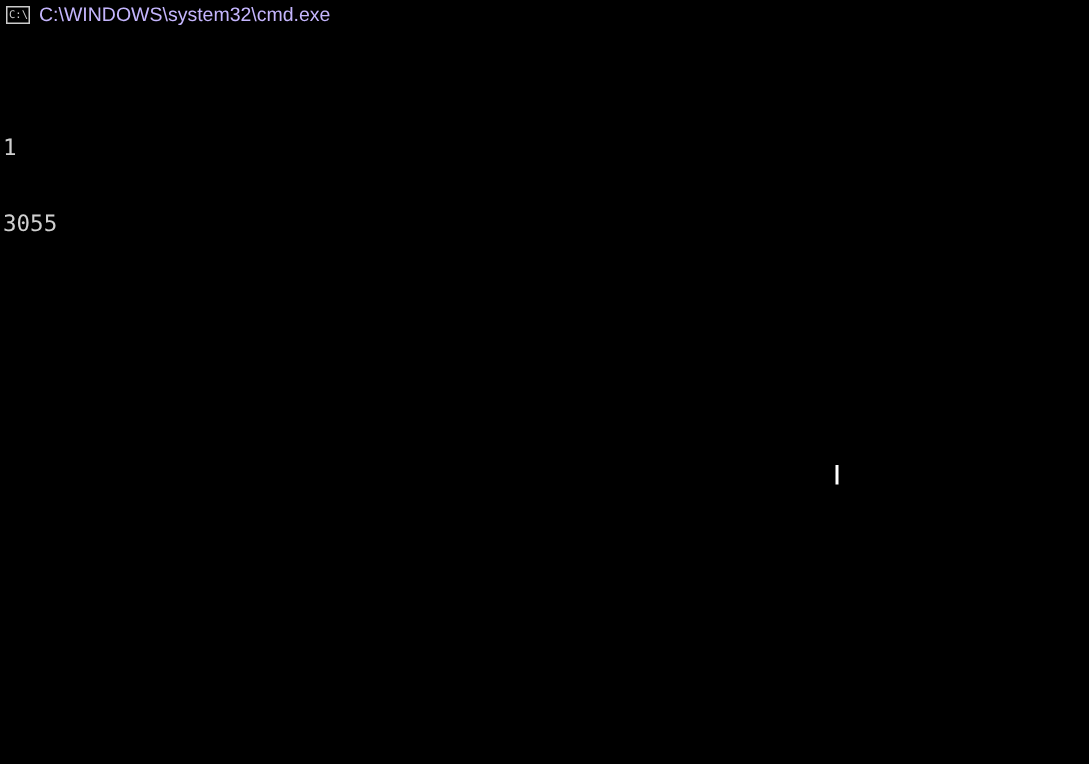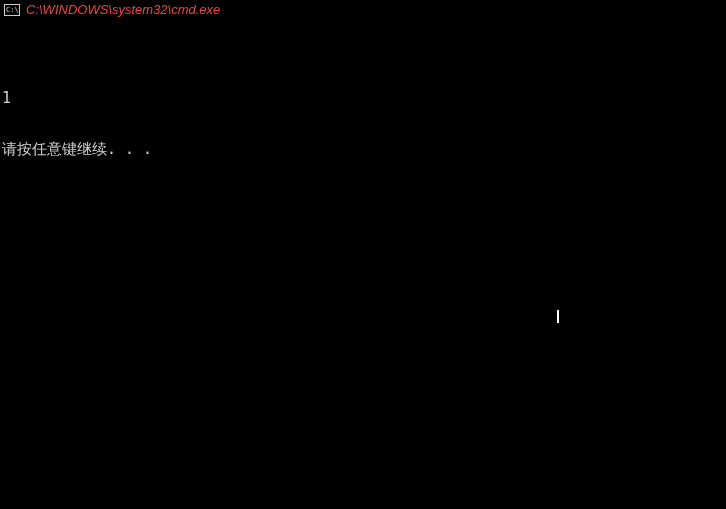--- a/index.html
+++ b/index.html
@@ -35,25 +35,24 @@
       content: "C:\\";
       position: absolute;
       font-size: 7px;
       color: #ccc;
       left: 1px;
       top: -1px;
       line-height: 12px;
       font-family: "Consolas", monospace;
     }
     .titlebar-text {
-      color: #ef4444;
+      color: #c4b5fd;
       font-size: 13px;
       font-family: "Segoe UI", "Microsoft YaHei", sans-serif;
       line-height: 20px;
-      font-style: italic;
     }
     .console-area {
       padding: 2px 0 0 2px;
       color: #d0d0d0;
       font-size: 15px;
       line-height: 17px;
       white-space: pre;
       font-family: "NSimSun", "SimSun", "Consolas", monospace;
     }
     .console-line {
@@ -72,16 +71,16 @@
 <body>
 
 <div class="titlebar">
   <div class="titlebar-icon"></div>
   <div class="titlebar-text">C:\WINDOWS\system32\cmd.exe</div>
 </div>
 
 <div class="console-area">
   <span class="console-line"></span>
   <span class="console-line">1</span>
-  <span class="console-line">请按任意键继续. . .</span>
+  <span class="console-line">3055</span>
 </div>
 
 <div class="cursor"></div>
 
 </body></html>

